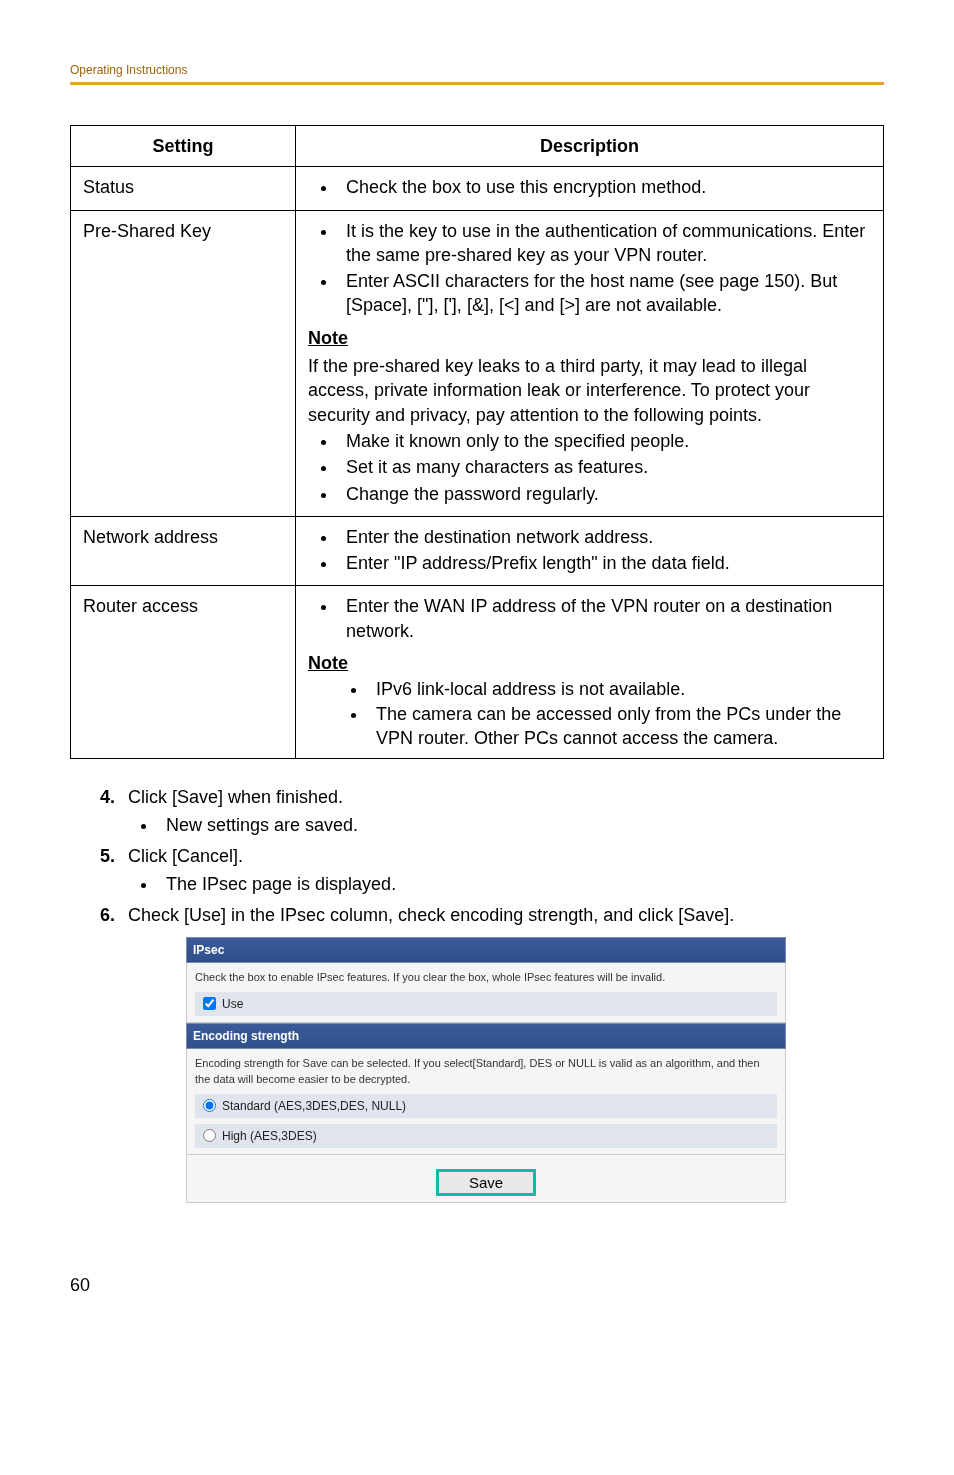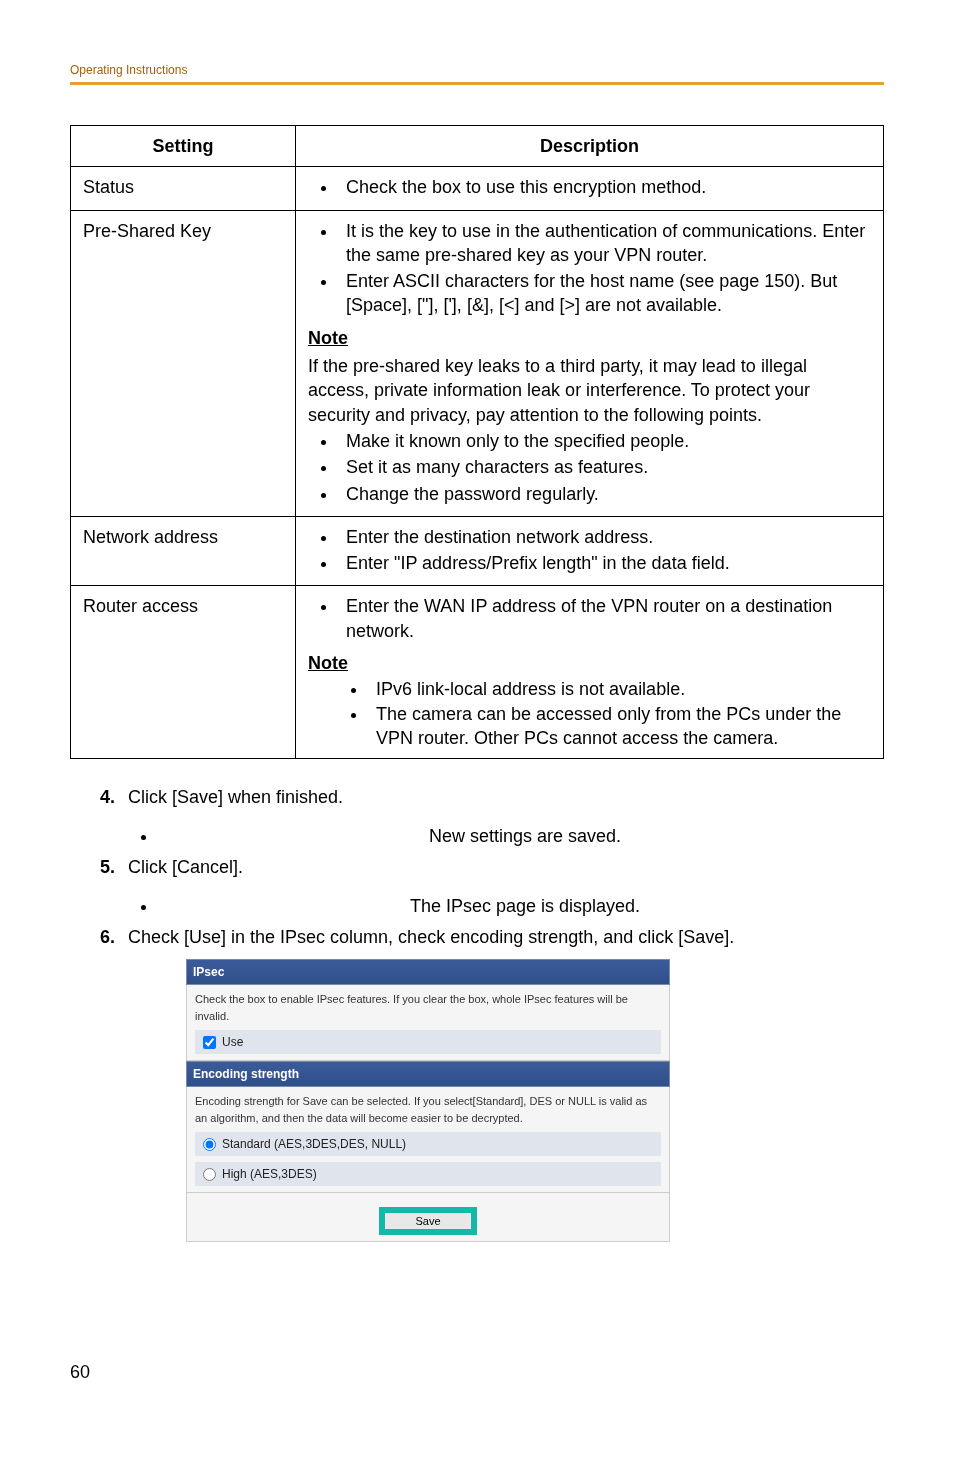--- a/index.html
+++ b/index.html
@@ -85,31 +85,30 @@
     padding-left: 28px;
   }
   ol.steps > li::before {
     content: counter(step) ".";
     font-weight: bold;
     position: absolute;
     left: 0;
   }
   .step-sub {
     list-style: disc;
-    margin: 12px 0 2px 0;
+    margin: 1px 0 2px 0;
     padding-left: 30px;
-    text-align: center;
   }
   .step-sub li {
     padding-left: 8px;
   }
   .shot-wrap {
     margin-left: 58px;
     margin-top: 8px;
-    width: 484px;
+    width: 600px;
     font-size: 11px;
   }
   .shot-section-header {
     background: linear-gradient(to bottom, #3a5a9a, #30508a);
     color: #fff;
     font-weight: bold;
     padding: 3px 6px;
     border: 1px solid #7a8aaa;
     font-size: 12px;
   }
@@ -132,27 +131,27 @@
   }
   .shot-save {
     text-align: center;
     background: #f5f5f5;
     border: 1px solid #ccc;
     border-top: none;
     padding: 6px;
   }
   .shot-save button {
     background: #e8e8e8;
-    border: 6px solid #14b8a6;
+    border: 3px solid #14b8a6;
     padding: 2px 30px;
-    font-size: 11px;
+    font-size: 15px;
   }
   .page-num {
     position: relative;
-    margin-top: 120px;
+    margin-top: 72px;
     font-size: 18px;
     padding-left: 0;
   }
   input[type="checkbox"], input[type="radio"] {
     margin: 0;
   }
   .gap-row {
     background: #f5f5f5;
     border-left: 1px solid #ccc;
     border-right: 1px solid #ccc;

